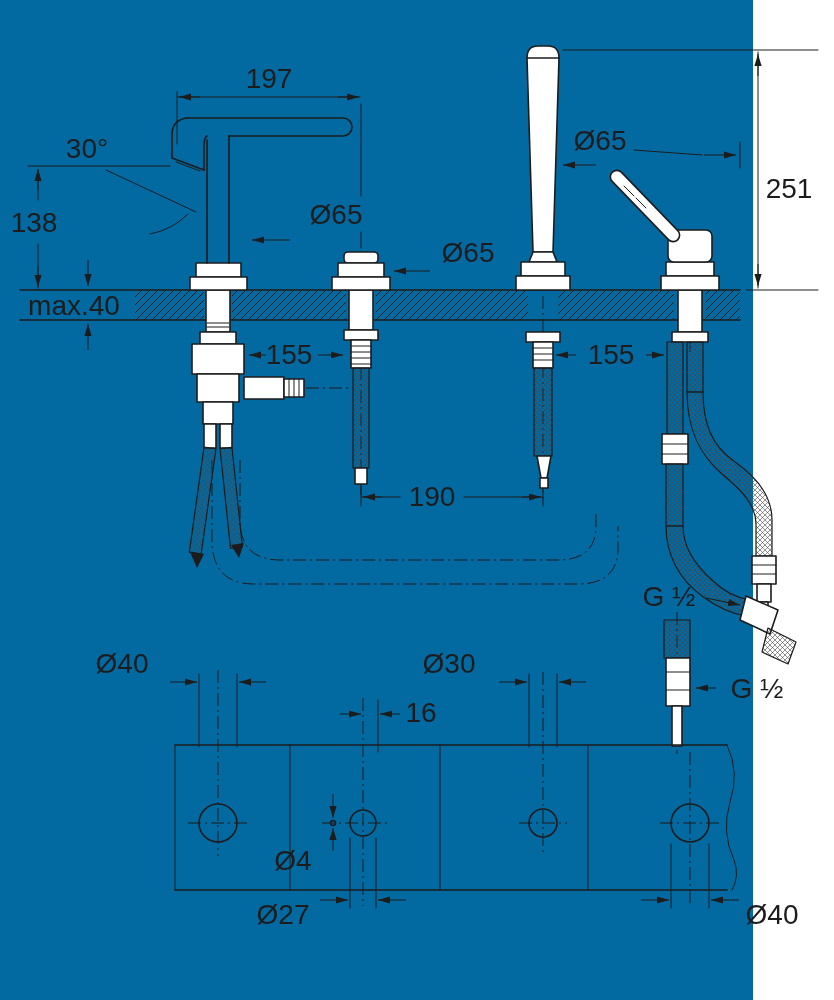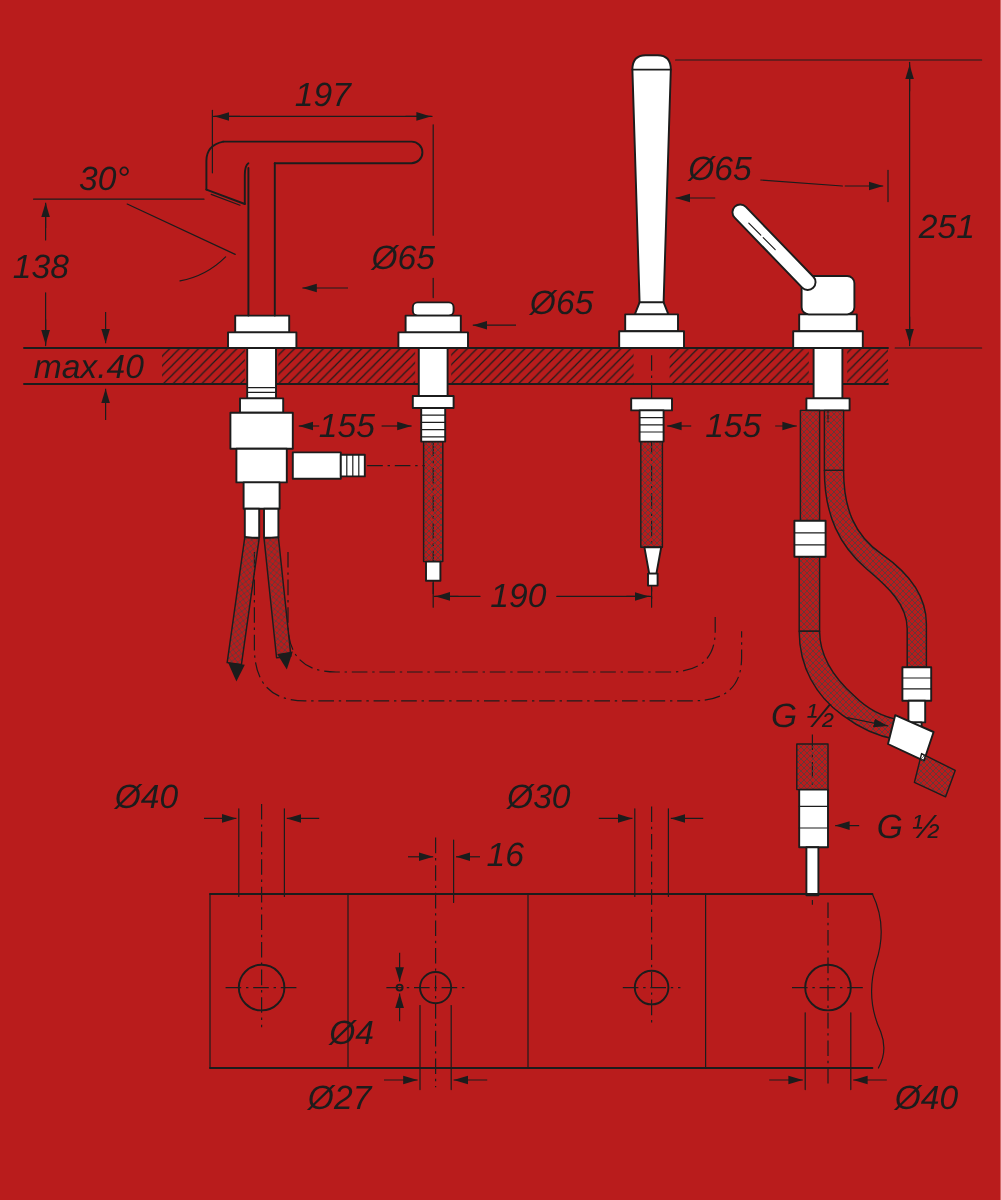--- a/index.html
+++ b/index.html
@@ -1,16 +1,16 @@
 <!DOCTYPE html>
 <html><head>
 <meta charset="utf-8">
 <style>
   html,body{margin:0;padding:0;background:#ffffff;}
-  .stage{width:834px;height:1000px;position:relative;background:#b91c1c;font-style:italic;}
+  .stage{width:753px;height:1000px;position:relative;background:#0369a1;}
   svg{display:block;}
   .obj{stroke:#1c1c1c;stroke-width:1.6;fill:none;stroke-linejoin:round;stroke-linecap:round;}
   .objf{stroke:#1c1c1c;stroke-width:1.6;fill:#ffffff;stroke-linejoin:round;}
   .thin{stroke:#1c1c1c;stroke-width:1;fill:none;stroke-linecap:round;}
   .cl{stroke:#1c1c1c;stroke-width:1;fill:none;stroke-dasharray:13 4 2 4;}
   .arr{stroke:#1c1c1c;stroke-width:1;fill:none;}
   .braid{stroke:#1c1c1c;stroke-width:1.2;fill:url(#braidpat);stroke-linejoin:round;}
   .dark{fill:#1c1c1c;stroke:none;}
   text.dim{font-family:"Liberation Sans",sans-serif;font-size:28px;fill:#1c1c1c;text-anchor:middle;}
 </style>

